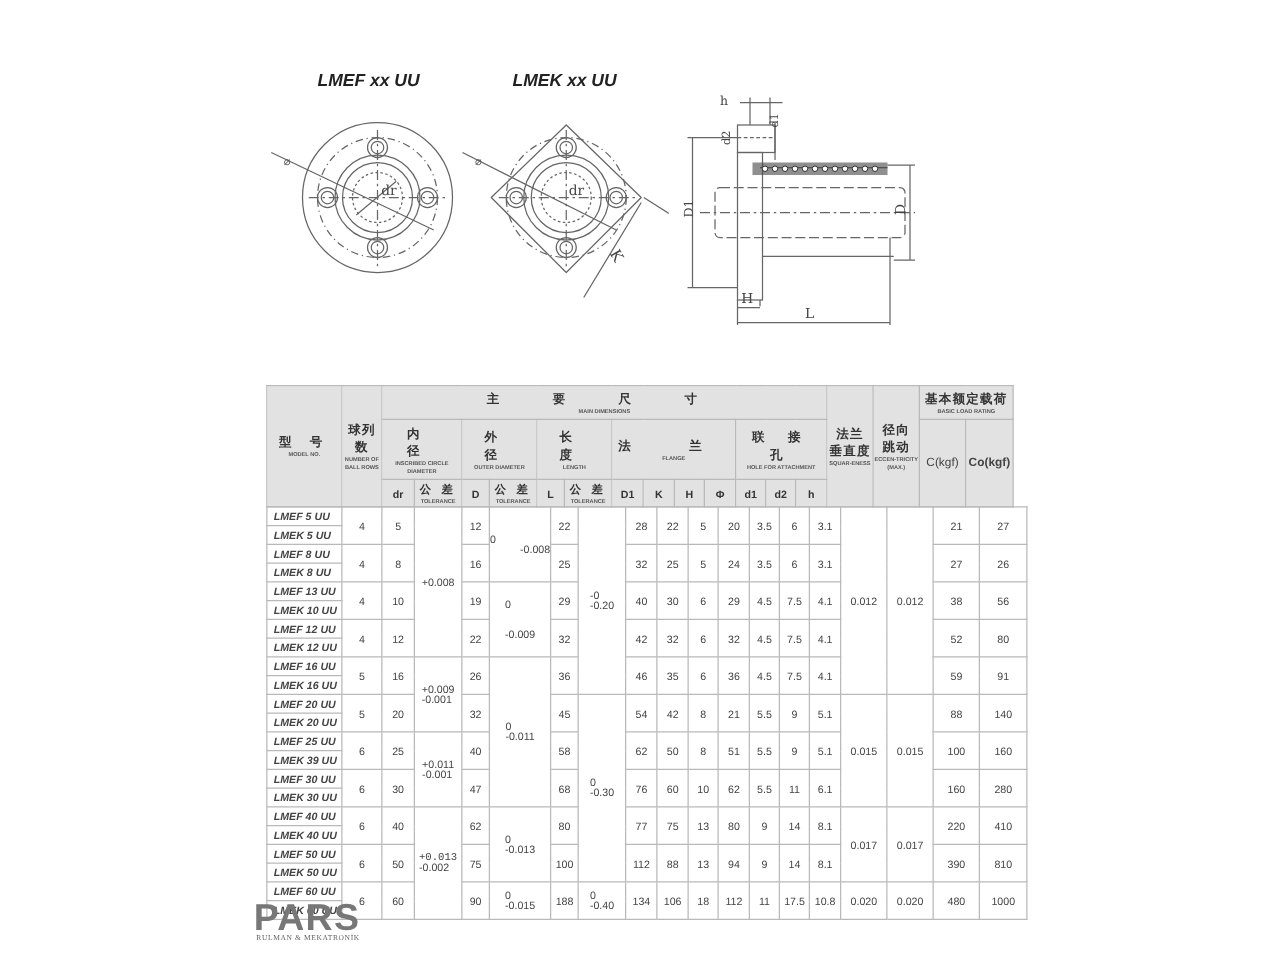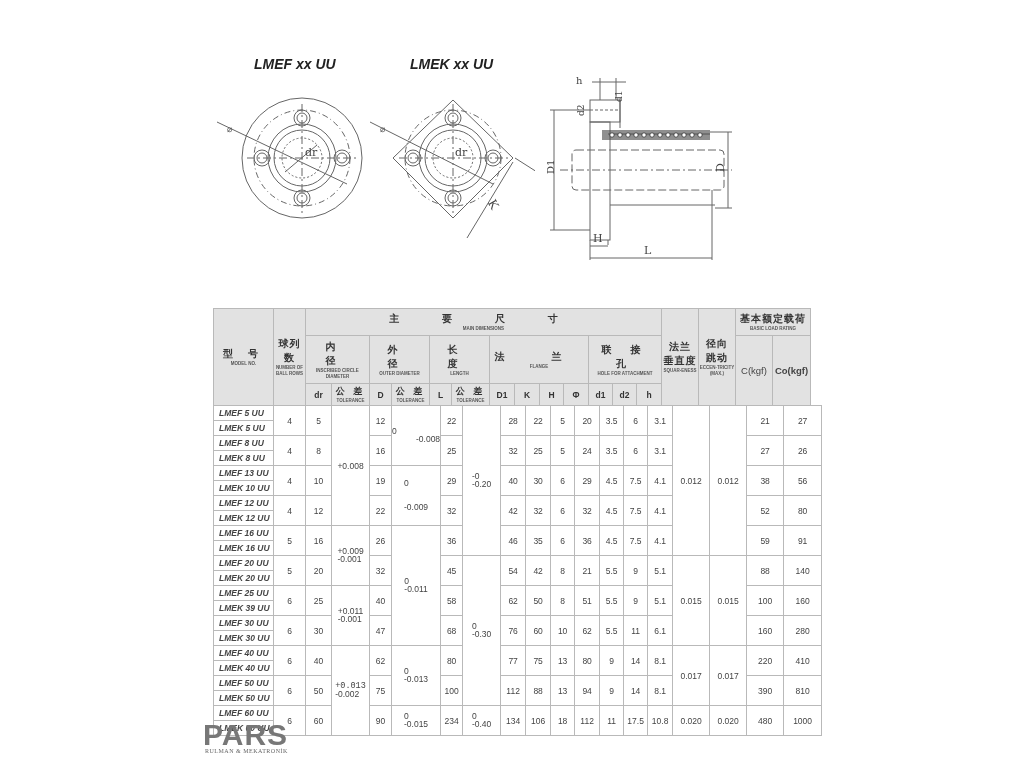--- a/index.html
+++ b/index.html
@@ -454,21 +454,21 @@
       </tr>
       <tr style="height: 15px;">
         <td class="model">LMEK 50 UU</td>
       </tr>
       <tr style="height: 15px;">
         <td class="model">LMEF 60 UU</td>
         <td rowspan="2">6</td>
         <td rowspan="2">60</td>
         <td rowspan="2">90</td>
         <td rowspan="2"><span class="tol"><span style="display: block;">0</span><span style="display: block;">-0.015</span></span></td>
-        <td rowspan="2">234</td>
+        <td rowspan="2">188</td>
         <td rowspan="2"><span class="tol"><span style="display: block;">0</span><span style="display: block; text-align: center;">-0.40</span></span></td>
         <td rowspan="2">134</td>
         <td rowspan="2">106</td>
         <td rowspan="2">18</td>
         <td rowspan="2">112</td>
         <td rowspan="2">11</td>
         <td rowspan="2">17.5</td>
         <td rowspan="2">10.8</td>
         <td rowspan="2">0.020</td>
         <td rowspan="2">0.020</td>

